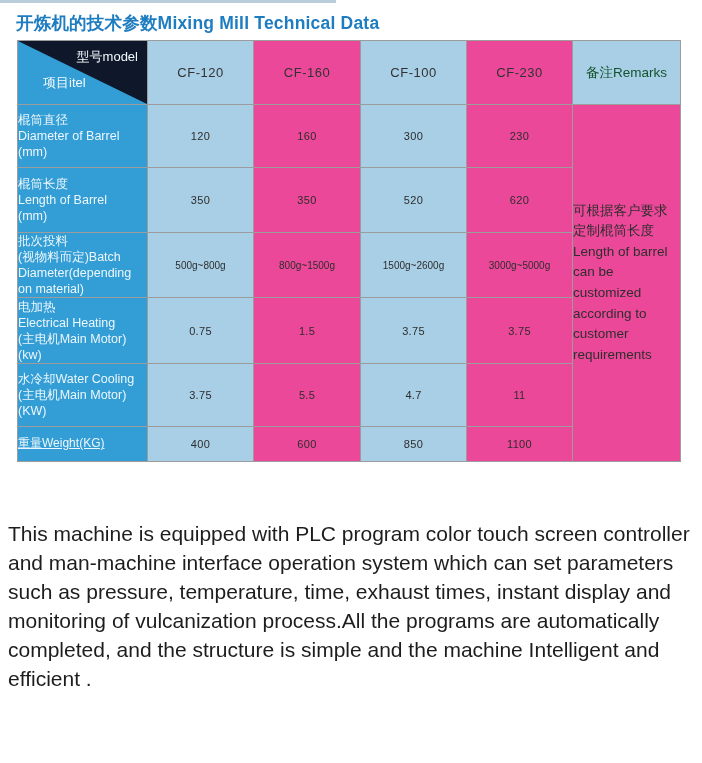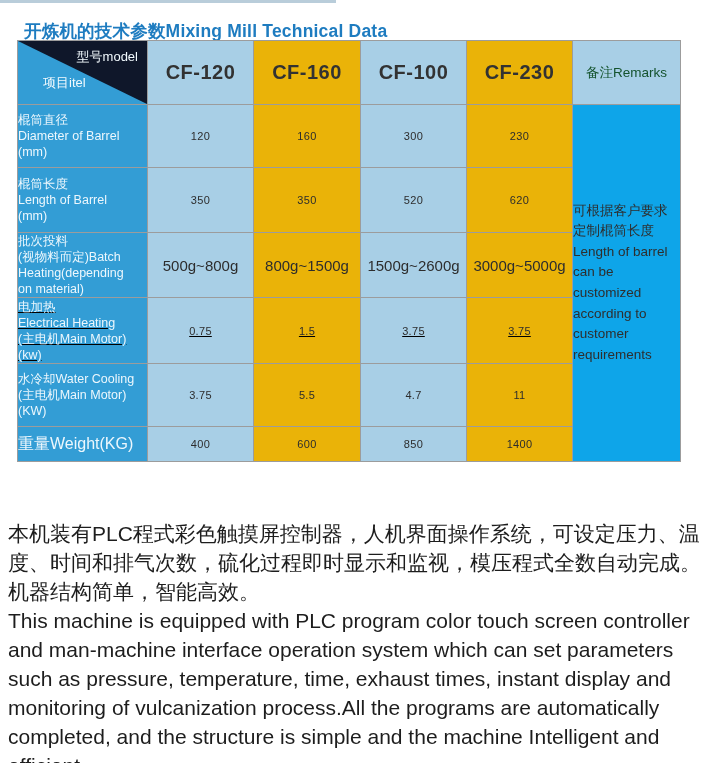--- a/index.html
+++ b/index.html
@@ -16,21 +16,21 @@
   }
   .top-artifact {
     position: absolute;
     left: 0; top: 0;
     width: 336px; height: 3px;
     background: #b9cdda;
   }
   .page-title {
     position: absolute;
     left: 8px; top: 3px;
-    margin: 16px;
+    margin: 8px;
     font-size: 17.5px;
     font-weight: 600;
     color: #1e7cc0;
     letter-spacing: 0.2px;
   }
   table.tech {
     position: absolute;
     left: 17px; top: 40px;
     width: 663px;
     border-collapse: collapse;
@@ -46,21 +46,21 @@
   col.c-m1      { width: 106px; }
   col.c-m2      { width: 107px; }
   col.c-m3      { width: 106px; }
   col.c-m4      { width: 106px; }
   col.c-rem     { width: 108px; }
   
   tr.hrow  { height: 64px; }
   tr.r0    { height: 63px; }
   tr.r1    { height: 65px; }
   tr.r2    { height: 62px; }
-  tr.r3    { height: 66px; text-decoration: underline; }
+  tr.r3    { height: 66px; }
   tr.r4    { height: 63px; }
   tr.r5    { height: 35px; }
 
   th.corner {
     position: relative;
     background: #0f172a;
     overflow: hidden;
   }
   th.corner::before {
     content: "";
@@ -73,56 +73,56 @@
     position: absolute;
     color: #f2fafe;
     font-size: 13px;
     font-weight: 400;
     z-index: 2;
   }
   .c-top { top: 7px; right: 9px; }
   .c-bot { bottom: 12px; left: 25px; }
 
   th.mh {
-    font-size: 20px;
-    font-weight: 700;
+    font-size: 13px;
+    font-weight: 400;
     color: #323232;
     text-align: center;
     letter-spacing: 0.5px;
   }
   th.rh {
     font-size: 13.5px;
     font-weight: 400;
     color: #14532d;
     text-align: center;
   }
   .bgblue  { background: #a8cfe6; }
-  .bgwhite { background: #eab308; }
+  .bgwhite { background: #ec4899; }
 
   td.rlabel {
     background: #339dd5;
     color: #ecf7fd;
     font-size: 12.5px;
     line-height: 1.28;
     text-align: left;
     padding: 3px 3px 3px 8px;
     white-space: pre-line;
   }
-  tr.r5 td.rlabel { font-size: 16px; }
+  tr.r5 td.rlabel { font-size: 12px; text-decoration: underline; }
 
   td.val {
     font-size: 11px;
     color: #2d2d2d;
     text-align: center;
     letter-spacing: 0.3px;
   }
-  tr.small td.val { font-size: 15px; letter-spacing: 0; }
+  tr.small td.val { font-size: 10px; letter-spacing: 0; }
 
   td.remarks {
-    background: #0ea5e9;
+    background: #ec4899;
     color: #2e2e2e;
     font-size: 13.5px;
     line-height: 1.52;
     text-align: left;
     padding: 6px 4px 6px 7px;
     white-space: pre-line;
     vertical-align: middle;
   }
 
   .desc {
@@ -181,21 +181,21 @@
 Length of Barrel
 (mm)</td>
       <td class="val bgblue">350</td>
       <td class="val bgwhite">350</td>
       <td class="val bgblue">520</td>
       <td class="val bgwhite">620</td>
     </tr>
     <tr class="r2 small">
       <td class="rlabel">批次投料
 (视物料而定)Batch
-Heating(depending
+Diameter(depending
 on material)</td>
       <td class="val bgblue">500g~800g</td>
       <td class="val bgwhite">800g~1500g</td>
       <td class="val bgblue">1500g~2600g</td>
       <td class="val bgwhite">3000g~5000g</td>
     </tr>
     <tr class="r3">
       <td class="rlabel">电加热
 Electrical Heating
 (主电机Main Motor)
@@ -212,21 +212,20 @@
       <td class="val bgblue">3.75</td>
       <td class="val bgwhite">5.5</td>
       <td class="val bgblue">4.7</td>
       <td class="val bgwhite">11</td>
     </tr>
     <tr class="r5">
       <td class="rlabel">重量Weight(KG)</td>
       <td class="val bgblue">400</td>
       <td class="val bgwhite">600</td>
       <td class="val bgblue">850</td>
-      <td class="val bgwhite">1400</td>
+      <td class="val bgwhite">1100</td>
     </tr>
   </tbody>
 </table>
 
 <div class="desc">
-  <p>本机装有PLC程式彩色触摸屏控制器，人机界面操作系统，可设定压力、温度、时间和排气次数，硫化过程即时显示和监视，模压程式全数自动完成。机器结构简单，智能高效。</p>
   <p>This machine is equipped with PLC program color touch screen controller and man-machine interface operation system  which can set parameters such as pressure, temperature, time, exhaust times, instant display and monitoring of vulcanization process.All the programs are automatically completed, and the structure is simple and the machine Intelligent and efficient .</p>
 </div>
 
 </body></html>

